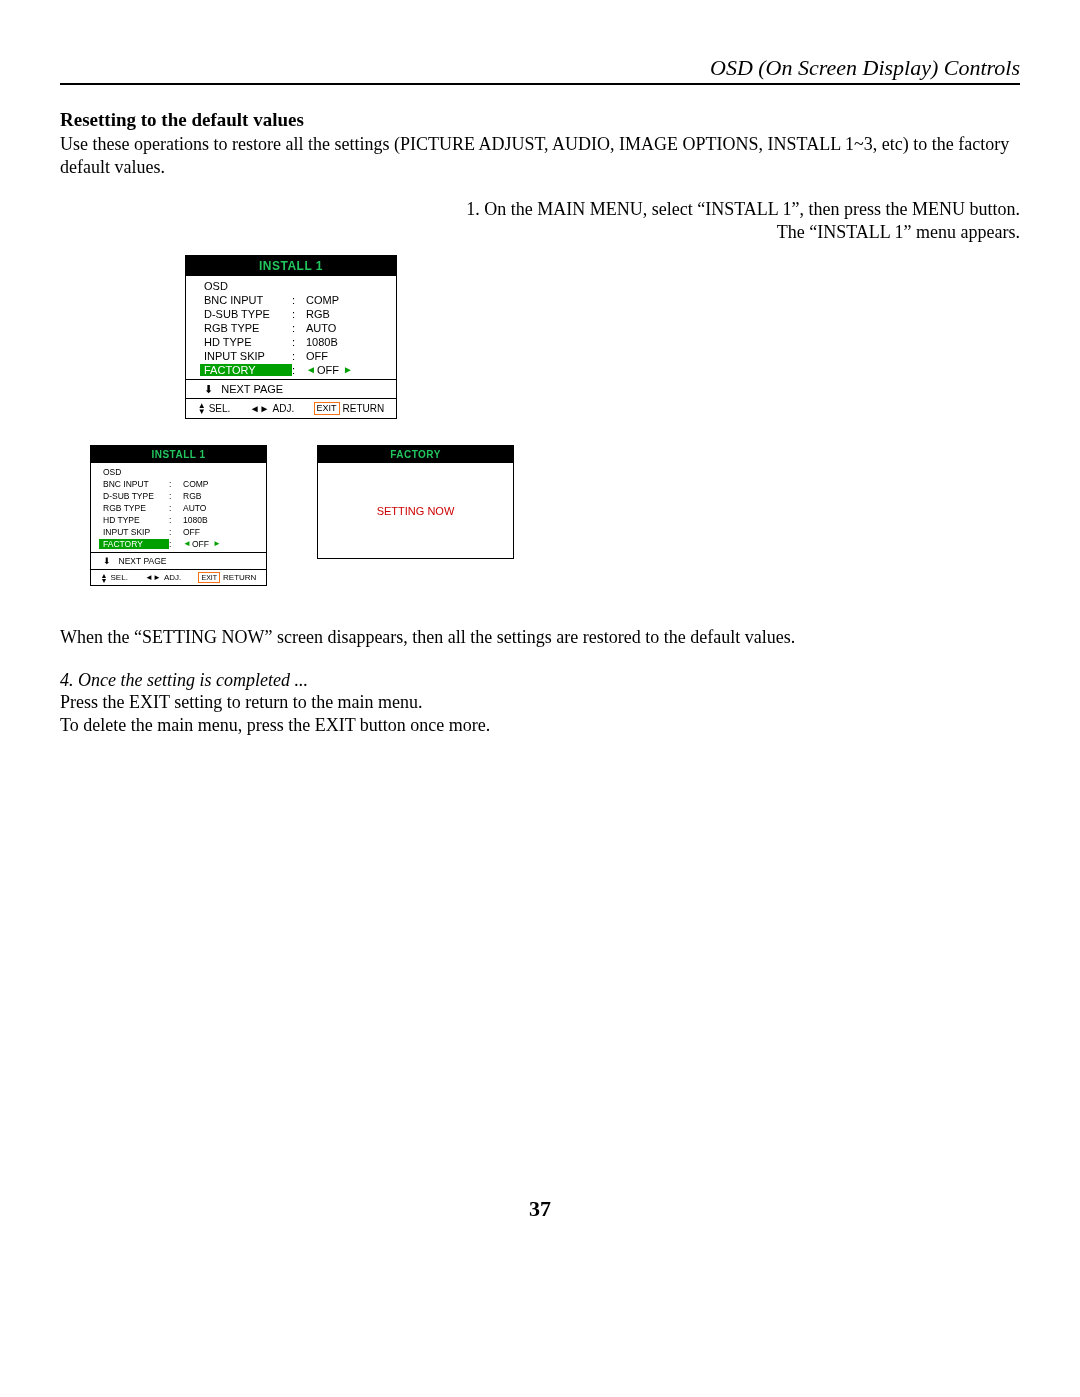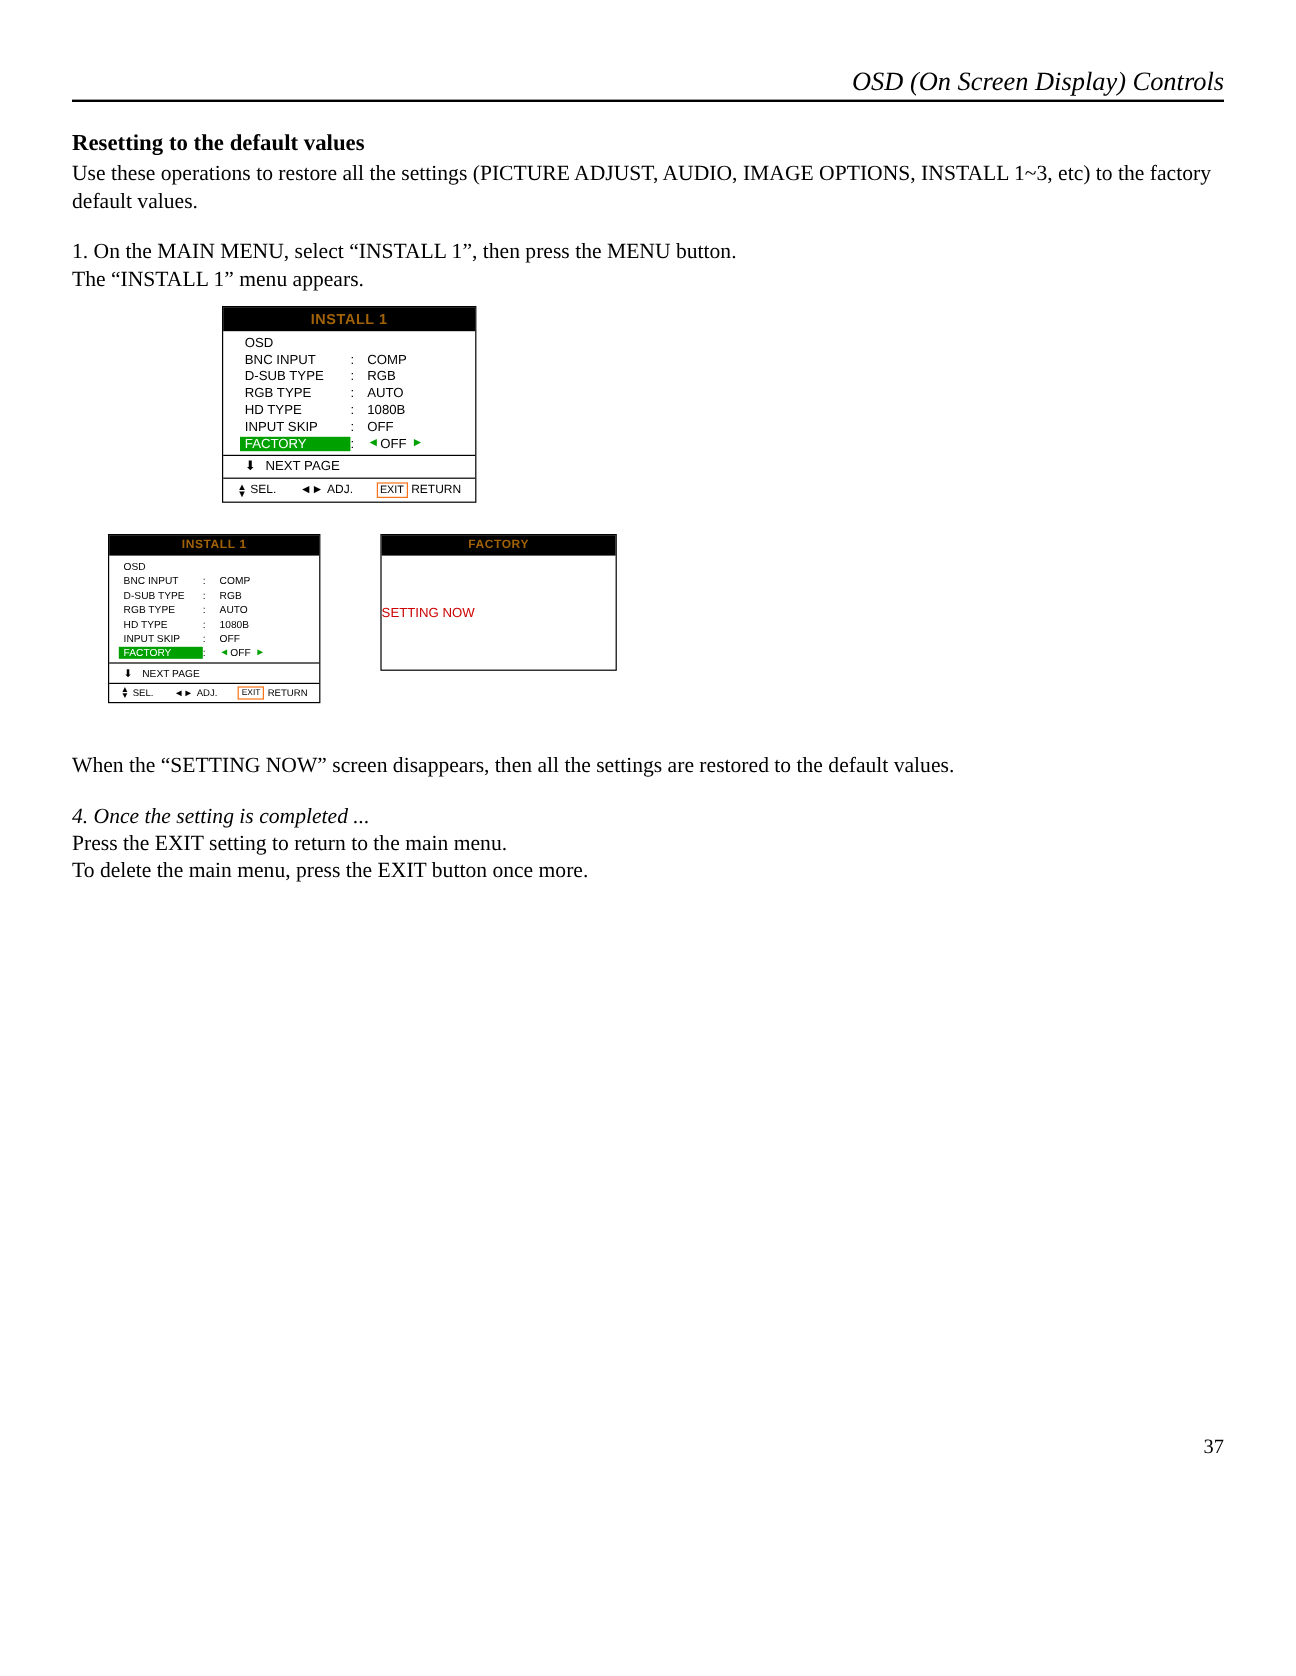--- a/index.html
+++ b/index.html
@@ -36,20 +36,21 @@
   }
   .para {
     margin: 0 0 0 0;
     line-height: 1.25;
   }
   .para-sp {
     margin: 0 0 20px 0;
   }
   .step {
     margin: 0 0 0 0;
+    text-align: right;
   }
   .step4-italic {
     font-style: italic;
   }
 
   
   .menu-wrap {
     margin: 12px 0 26px 0;
   }
   .menu-row {
@@ -63,21 +64,21 @@
     border: 1.5px solid #000;
     background: #fff;
     box-sizing: border-box;
   }
   .menu-big { width: 212px; margin-left: 125px; }
   .menu-small { width: 177px; margin-left: 30px; font-size: 9px;}
   .menu-factory { width: 197px; margin-left: 0; }
 
   .menu-title {
     background: #000;
-    color: #a16207;
+    color: #22c55e;
     text-align: center;
     font-family: Arial, Helvetica, sans-serif;
     font-weight: bold;
     padding: 3px 0;
     letter-spacing: 0.5px;
   }
   .menu-title.big { font-size: 12px; }
   .menu-title.small{ font-size: 10px; }
 
   .menu-body {
@@ -158,31 +159,33 @@
     padding: 0 2px;
     font-size: 9px;
     line-height: 11px;
   }
   .menu-small .exit-box { font-size: 7px; line-height:9px;}
 
   .factory-body {
     height: 95px;
     display:flex;
     align-items:center;
+    justify-content:center;
   }
   .setting-now {
     color: #cc0000;
     font-family: Arial, Helvetica, sans-serif;
     font-size: 11px;
   }
 
   .page-number {
-    text-align: right;
-    font-size: 17px;
+    text-align: center;
+    font-size: 22px;
     margin-top: 460px;
+    font-weight: bold;
   }
 </style>
 </head>
 <body>
 
 <div class="page">
 
   <div class="header-row">
     <span class="header-text">OSD (On Screen Display) Controls</span>
   </div>

